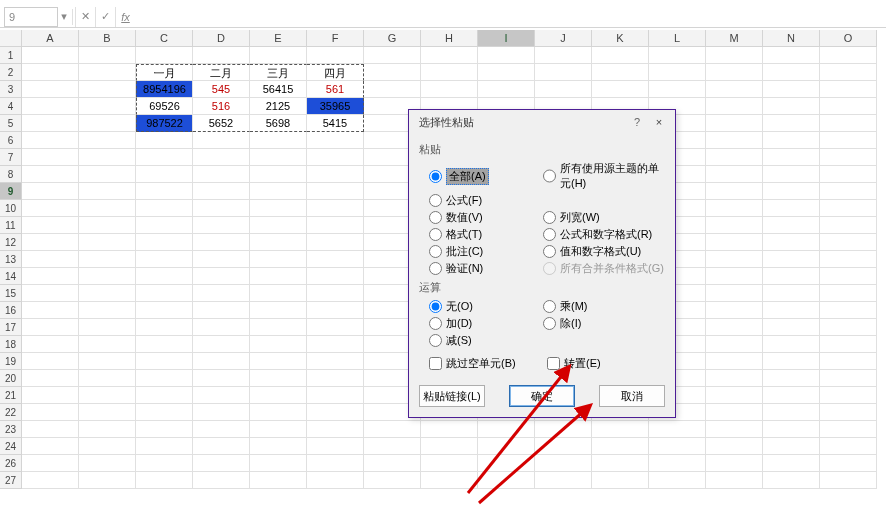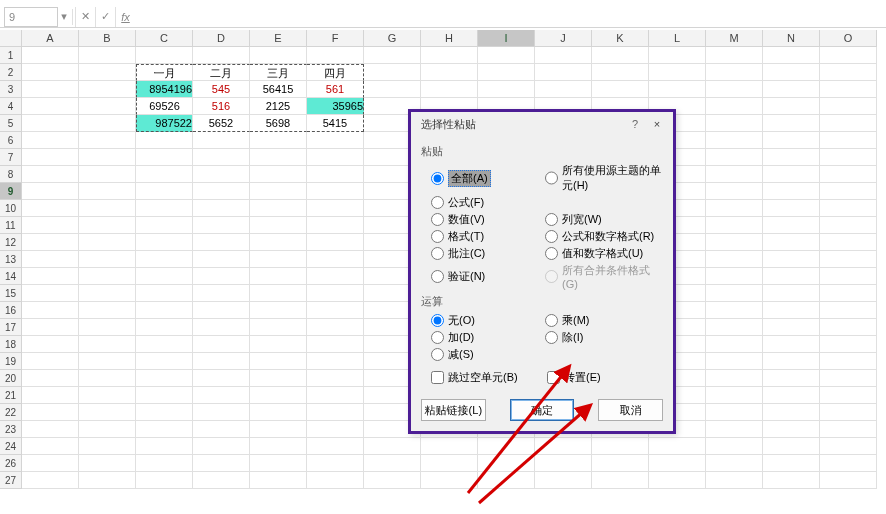--- a/index.html
+++ b/index.html
@@ -23,25 +23,25 @@
   .rowh.sel { background: #c6c6c6; color: #205a2e; font-weight: bold; }
   .colh.sel { background: #c6c6c6; color: #205a2e; }
   .cell { height: 17px; border-right: 1px solid #e0e0e0; border-bottom: 1px solid #e0e0e0; text-align: center; line-height: 17px; font-size: 11px; background: #fff; }
   .cell.sel { outline: 2px solid #0f7b0f; outline-offset: -1px; }
   .cW { width: 57px; }
 
   .data-border-top { border-top: 1px dashed #555; }
   .data-border-left { border-left: 1px dashed #555; }
   .data-border-right { border-right: 1px dashed #555; }
   .data-border-bottom { border-bottom: 1px dashed #555; }
-  .hl-yellow { background: #5eead4; text-align: right; }
+  .hl-yellow { background: #1d4ed8; }
   .red-text { color: #c00000; }
 
   
-  .dialog { position: absolute; left: 408px; top: 109px; width: 268px; background: #f0f0f0; border: 3px solid #4c1d95; box-shadow: 2px 2px 6px rgba(0,0,0,0.15); font-size: 11px; }
+  .dialog { position: absolute; left: 408px; top: 109px; width: 268px; background: #f0f0f0; border: 1px solid #4c1d95; box-shadow: 2px 2px 6px rgba(0,0,0,0.15); font-size: 11px; }
   .dlg-title { height: 24px; display: flex; align-items: center; padding: 0 8px 0 10px; color: #333; }
   .dlg-title .spacer { flex: 1; }
   .dlg-help { width: 16px; text-align: center; color: #666; margin-right: 6px; }
   .dlg-close { width: 16px; text-align: center; color: #444; cursor: pointer; }
   .dlg-body { padding: 4px 10px 10px 10px; }
   .sect { color: #555; margin-top: 4px; margin-bottom: 4px; }
   .radio-row { display: flex; margin: 2px 0; }
   .radio-col-l { width: 120px; padding-left: 10px; display: flex; align-items: center; }
   .radio-col-r { flex:1; padding-left: 4px; display: flex; }
   .r-input { margin-right: 4px; }

